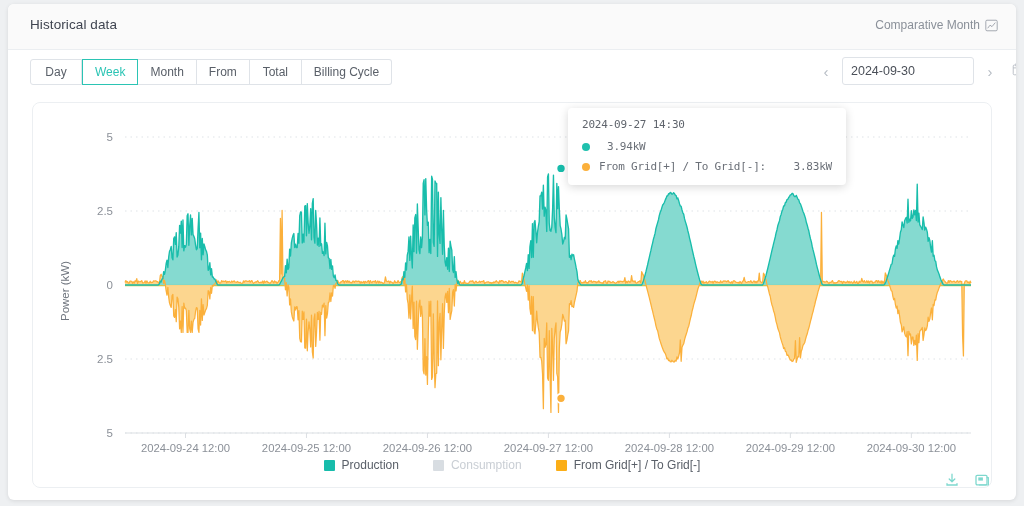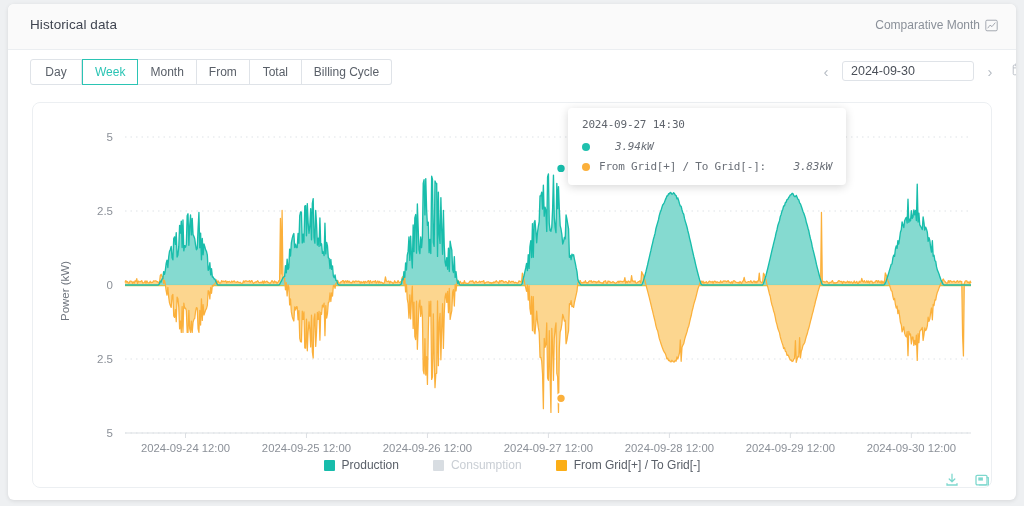--- a/index.html
+++ b/index.html
@@ -78,21 +78,21 @@
     position: absolute; right: 18px; top: 11px;
     display: flex; align-items: center; gap: 8px;
   }
   .arrow-btn {
     width: 16px; height: 28px;
     display: flex; align-items: center; justify-content: center;
     color: #b6bcc4; font-size: 15px; cursor: pointer;
     user-select: none;
   }
   .date-box {
-    width: 132px; height: 20px;
+    width: 132px; height: 28px;
     box-sizing: border-box;
     border: 1px solid #dfe3e8; border-radius: 3px;
     background: #fff;
     display: flex; align-items: center;
     padding: 2px 8px;
     cursor: pointer;
   }
   .date-box .val {
     flex: 1; font-size: 12.5px; color: #4b5059;
     border: none; outline: none; background: transparent;
@@ -151,21 +151,21 @@
   }
   .tt-time { font-size: 11px; color: #5f646c; margin-bottom: 9px; letter-spacing: -.2px;}
   .tt-row {
     display: flex; align-items: center;
     font-size: 11px; color: #6a6f77;
     margin-bottom: 7px; letter-spacing: -.2px;
   }
   .tt-row:last-child { margin-bottom: 0; }
   .tt-dot { width: 8px; height: 8px; border-radius: 50%; margin-right: 9px; flex: 0 0 auto; }
   .tt-name { flex: 1; white-space: nowrap; }
-  .tt-val { margin-left: 16px; white-space: nowrap; font-style: italic; }
+  .tt-val { margin-left: 8px; white-space: nowrap; }
 </style>
 </head>
 <body>
 
 <div id="page">
   <div class="card">
 
     <div class="card-header">
       <div class="card-title">Historical data</div>
       <div class="comp-link">

